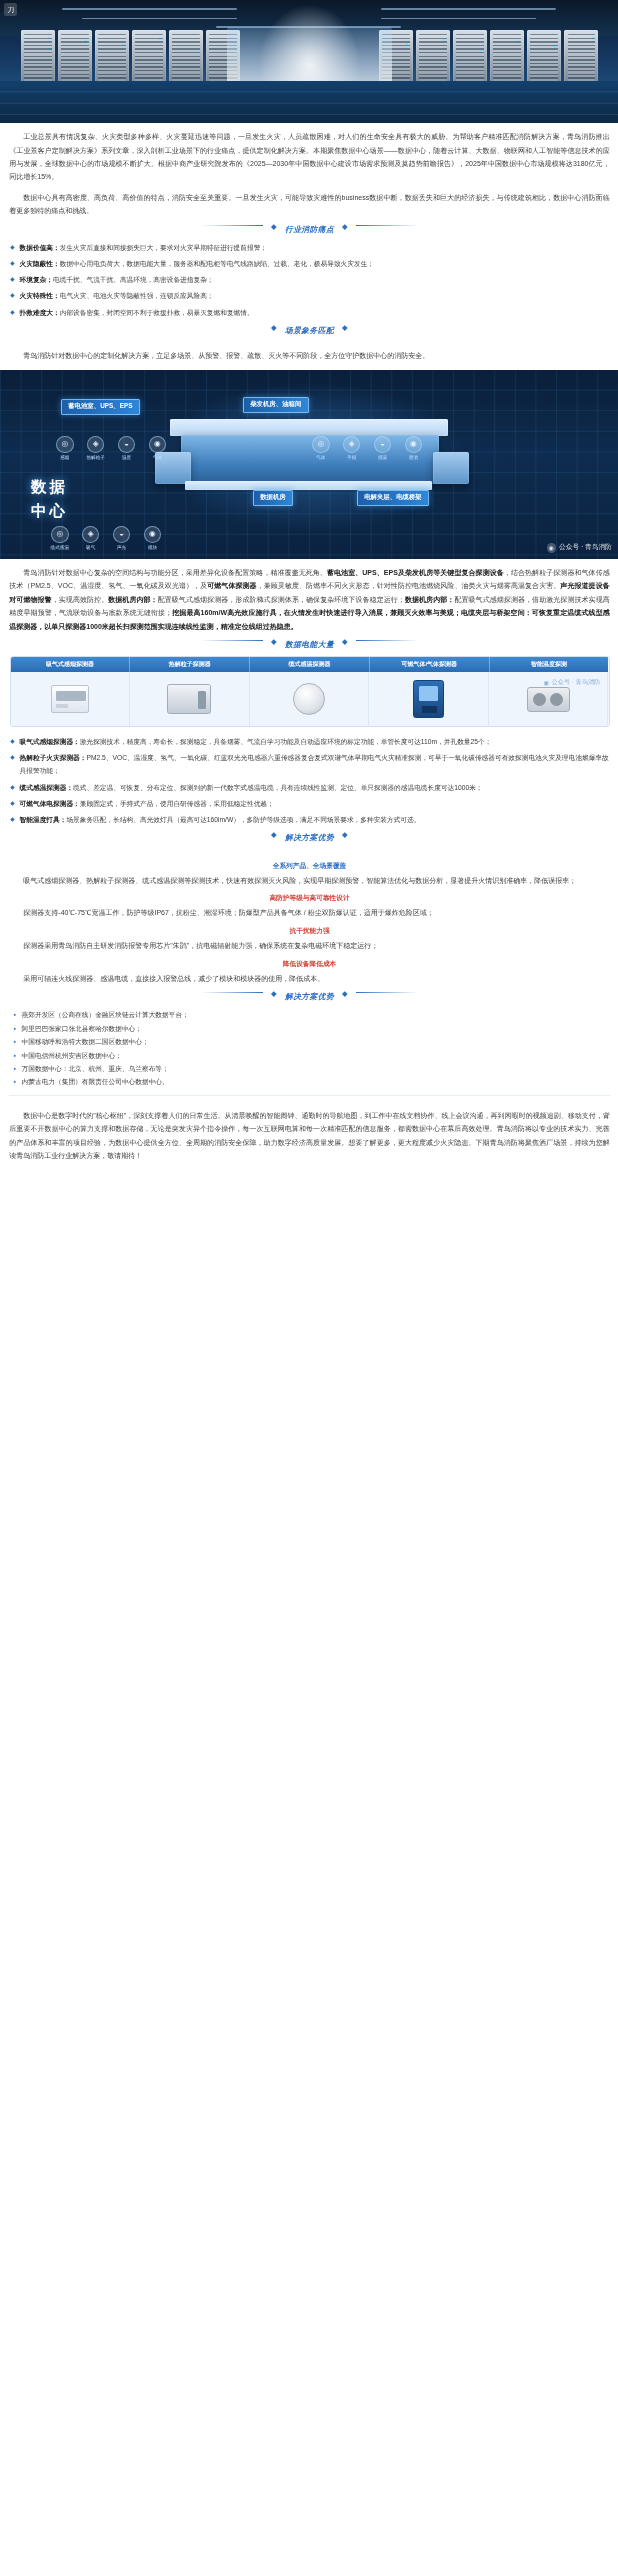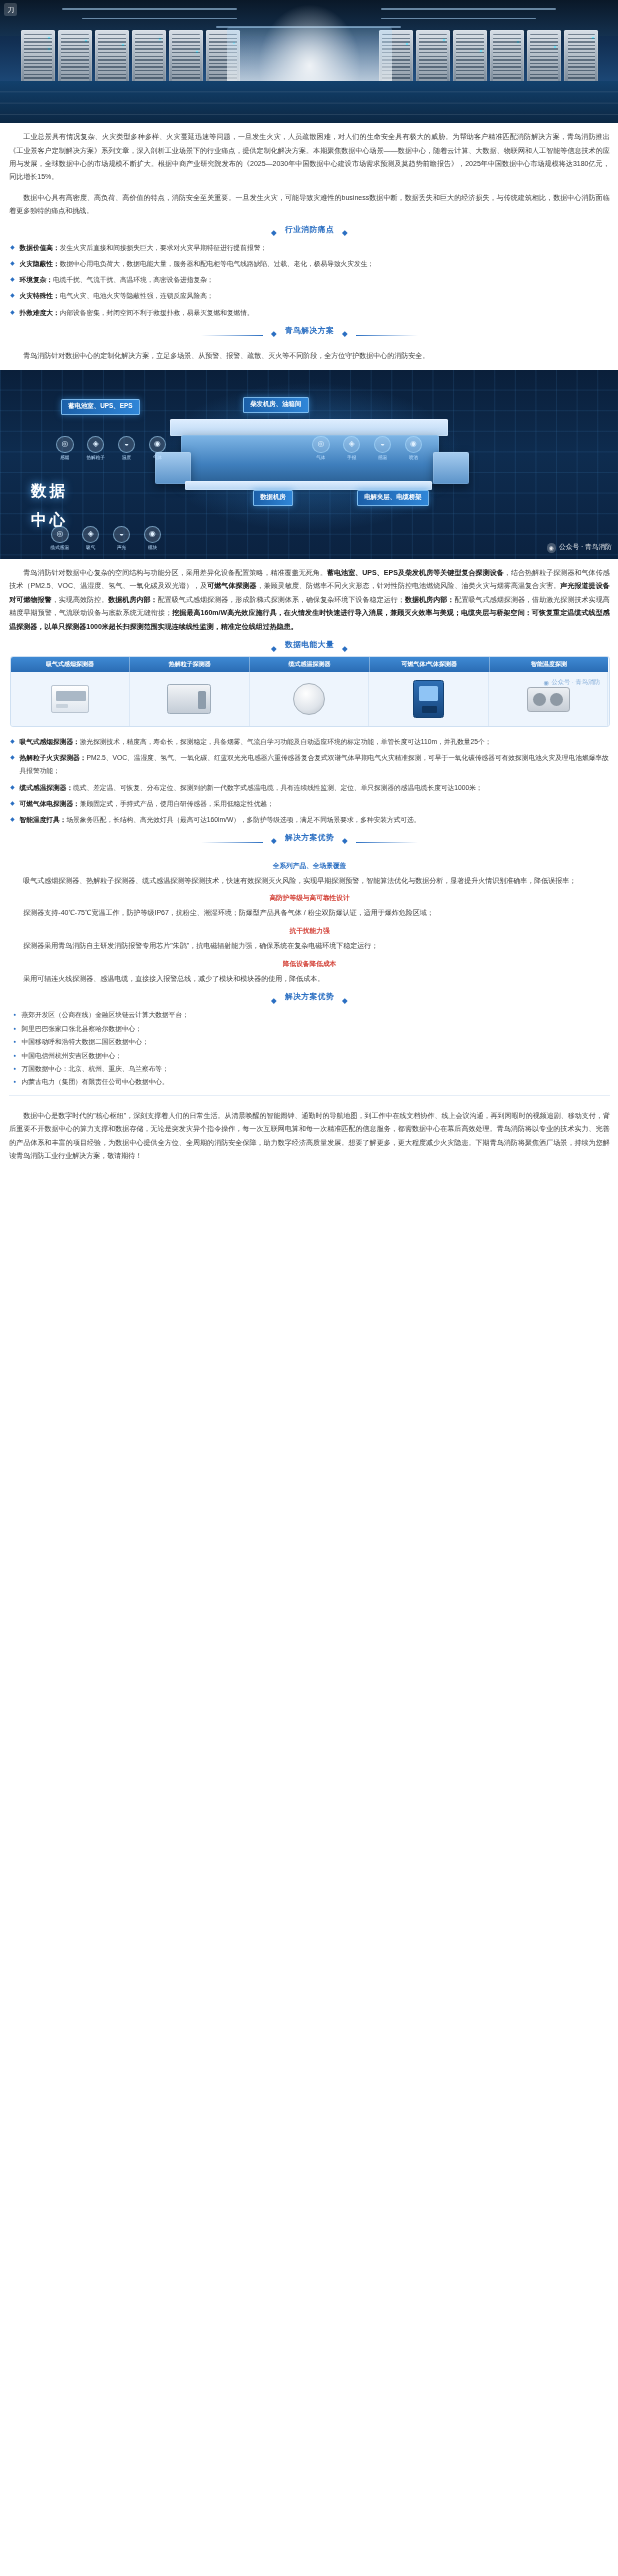--- a/index.html
+++ b/index.html
@@ -80,22 +80,22 @@
     line-height: 13.4px;
     color: #3b3b3b;
     margin: 0 0 7.2px 0;
     text-align: justify;
     text-indent: 2em;
   }
   p.para b { font-weight: 700; color:#222; }
 
   
   .sec-title {
-    display:flex; align-items:flex-end; justify-content:center;
-    gap:9px; margin: 7.2px 0 6.2px 0;
+    display:flex; align-items:flex-start; justify-content:center;
+    gap:9px; margin: 7.2px 0 6.2px 0; font-style: italic;
   }
   .sec-title .bar {
     width: 62px; height: 0.5px;
     background: linear-gradient(90deg, rgba(43,111,194,0), #2b6fc2);
   }
   .sec-title .bar.r { background: linear-gradient(90deg, #2b6fc2, rgba(43,111,194,0)); }
   .sec-title .txt {
     color:#2b6fc2; font-size:7.7px; font-weight:700; letter-spacing:0.5px;
     white-space:nowrap;
   }
@@ -139,21 +139,22 @@
   }
   .illus .bld.sm { background: linear-gradient(180deg,#a7cdf0,#5b93c9); }
   .illus .roof {
     position:absolute; background: linear-gradient(180deg,#dfeeff,#b9d6f2);
     border-radius:1.5px; box-shadow: inset 0 0 0 0.5px rgba(255,255,255,.4);
   }
   .illus .center-title {
     position:absolute; left:31px; top:106px; color:#fff;
     font-size:15.5px; font-weight:800; letter-spacing:3.1px;
     text-shadow: 0 0 8.2px rgba(90,180,255,.85);
-    line-height:29px;
+    line-height:24px;
+    font-family:Liberation Mono, monospace;
   }
   .illus .tag {
     position:absolute; color:#fff; font-size:6.4px; font-weight:700;
     background: linear-gradient(90deg,#1b5fa8,#2f86d8);
     border: 0.5px solid rgba(160,215,255,.7);
     border-radius: 1.5px; padding: 2.6px 6.2px;
     box-shadow: 0 0 6.2px rgba(60,150,230,.6);
     white-space: nowrap;
   }
   .illus .icorow {
@@ -306,21 +307,21 @@
       <li><b>数据价值高：</b>发生火灾后直接和间接损失巨大，要求对火灾早期特征进行提前报警；</li>
       <li><b>火灾隐蔽性：</b>数据中心用电负荷大，数据电能大量，服务器和配电柜等电气线路缺陷、过载、老化，极易导致火灾发生；</li>
       <li><b>环境复杂：</b>电缆千扰、气流干扰、高温环境，高密设备进指复杂；</li>
       <li><b>火灾特殊性：</b>电气火灾、电池火灾等隐蔽性强，连锁反应风险高；</li>
       <li><b>扑救难度大：</b>内部设备密集，封闭空间不利于救援扑救，易暴灭复燃和复燃情。</li>
     </ul>
 
   <div class="sec-title">
     <span class="bar"></span>
       <span class="dia"></span>
-    <span class="txt">青鸟解决方案</span>
+    <span class="txt">场景象务匹配</span>
     <span class="dia"></span>
       <span class="bar r"></span>
   </div>
   <div class="body-wrap">
     <p class="para">青鸟消防针对数据中心的定制化解决方案，立足多场景、从预警、报警、疏散、灭火等不同阶段，全方位守护数据中心的消防安全。</p>
   </div>
 
   <div class="illus">
     <div class="grid"></div>
     <div class="glowc"></div>

